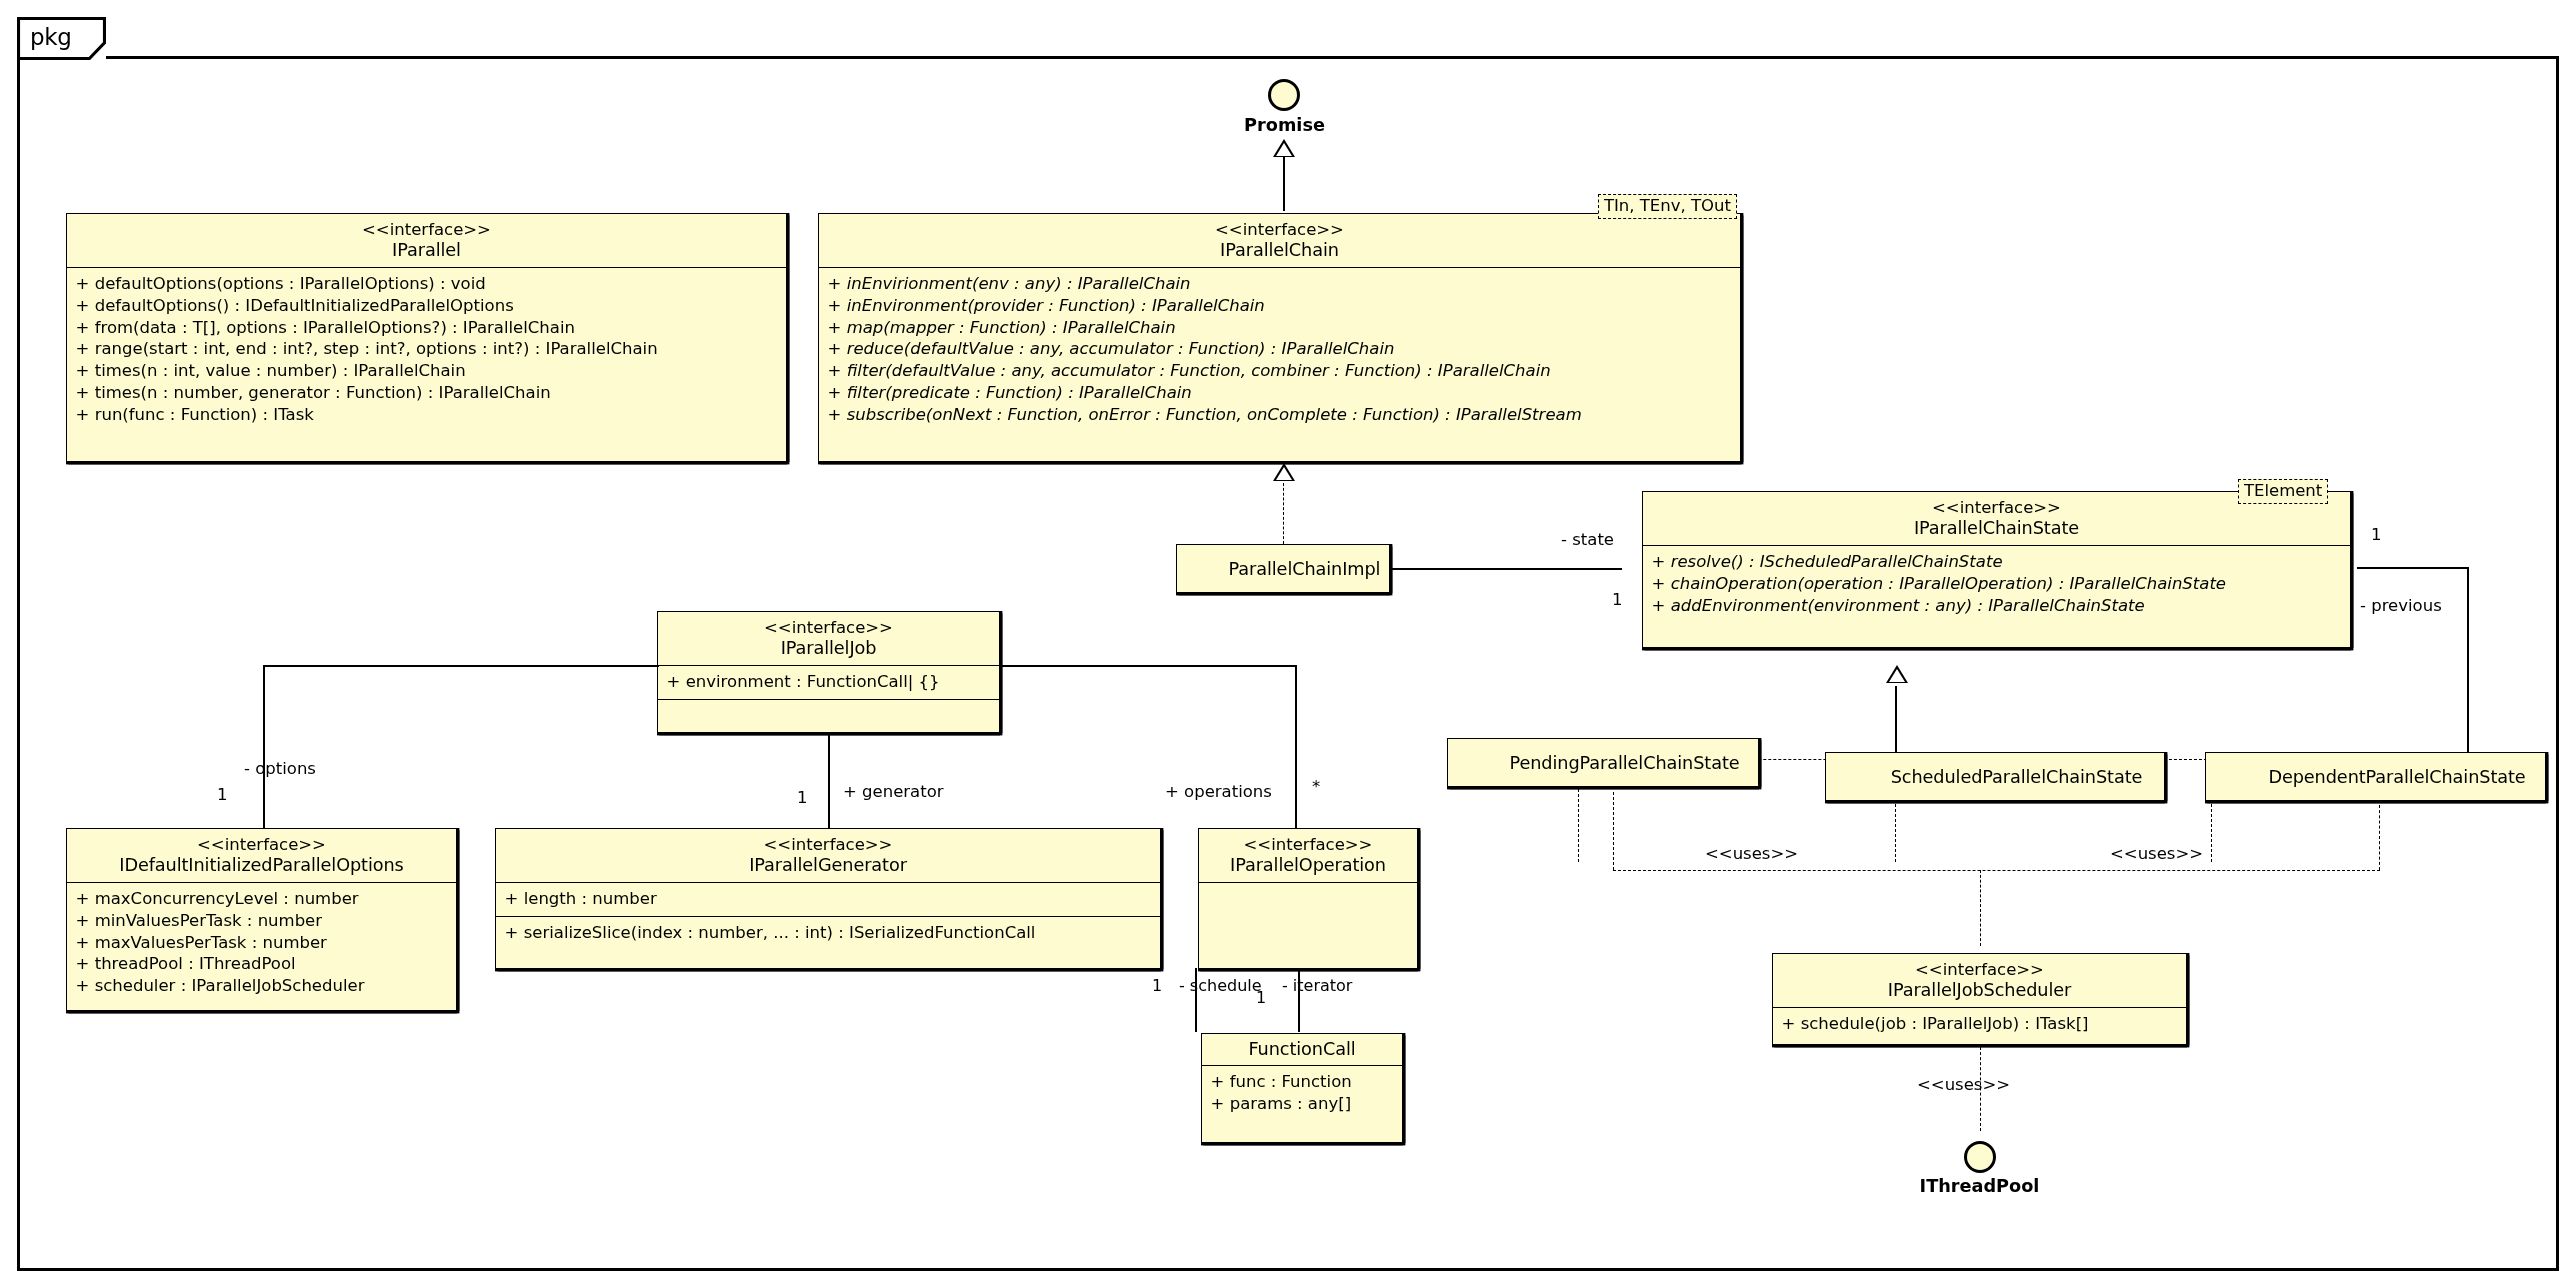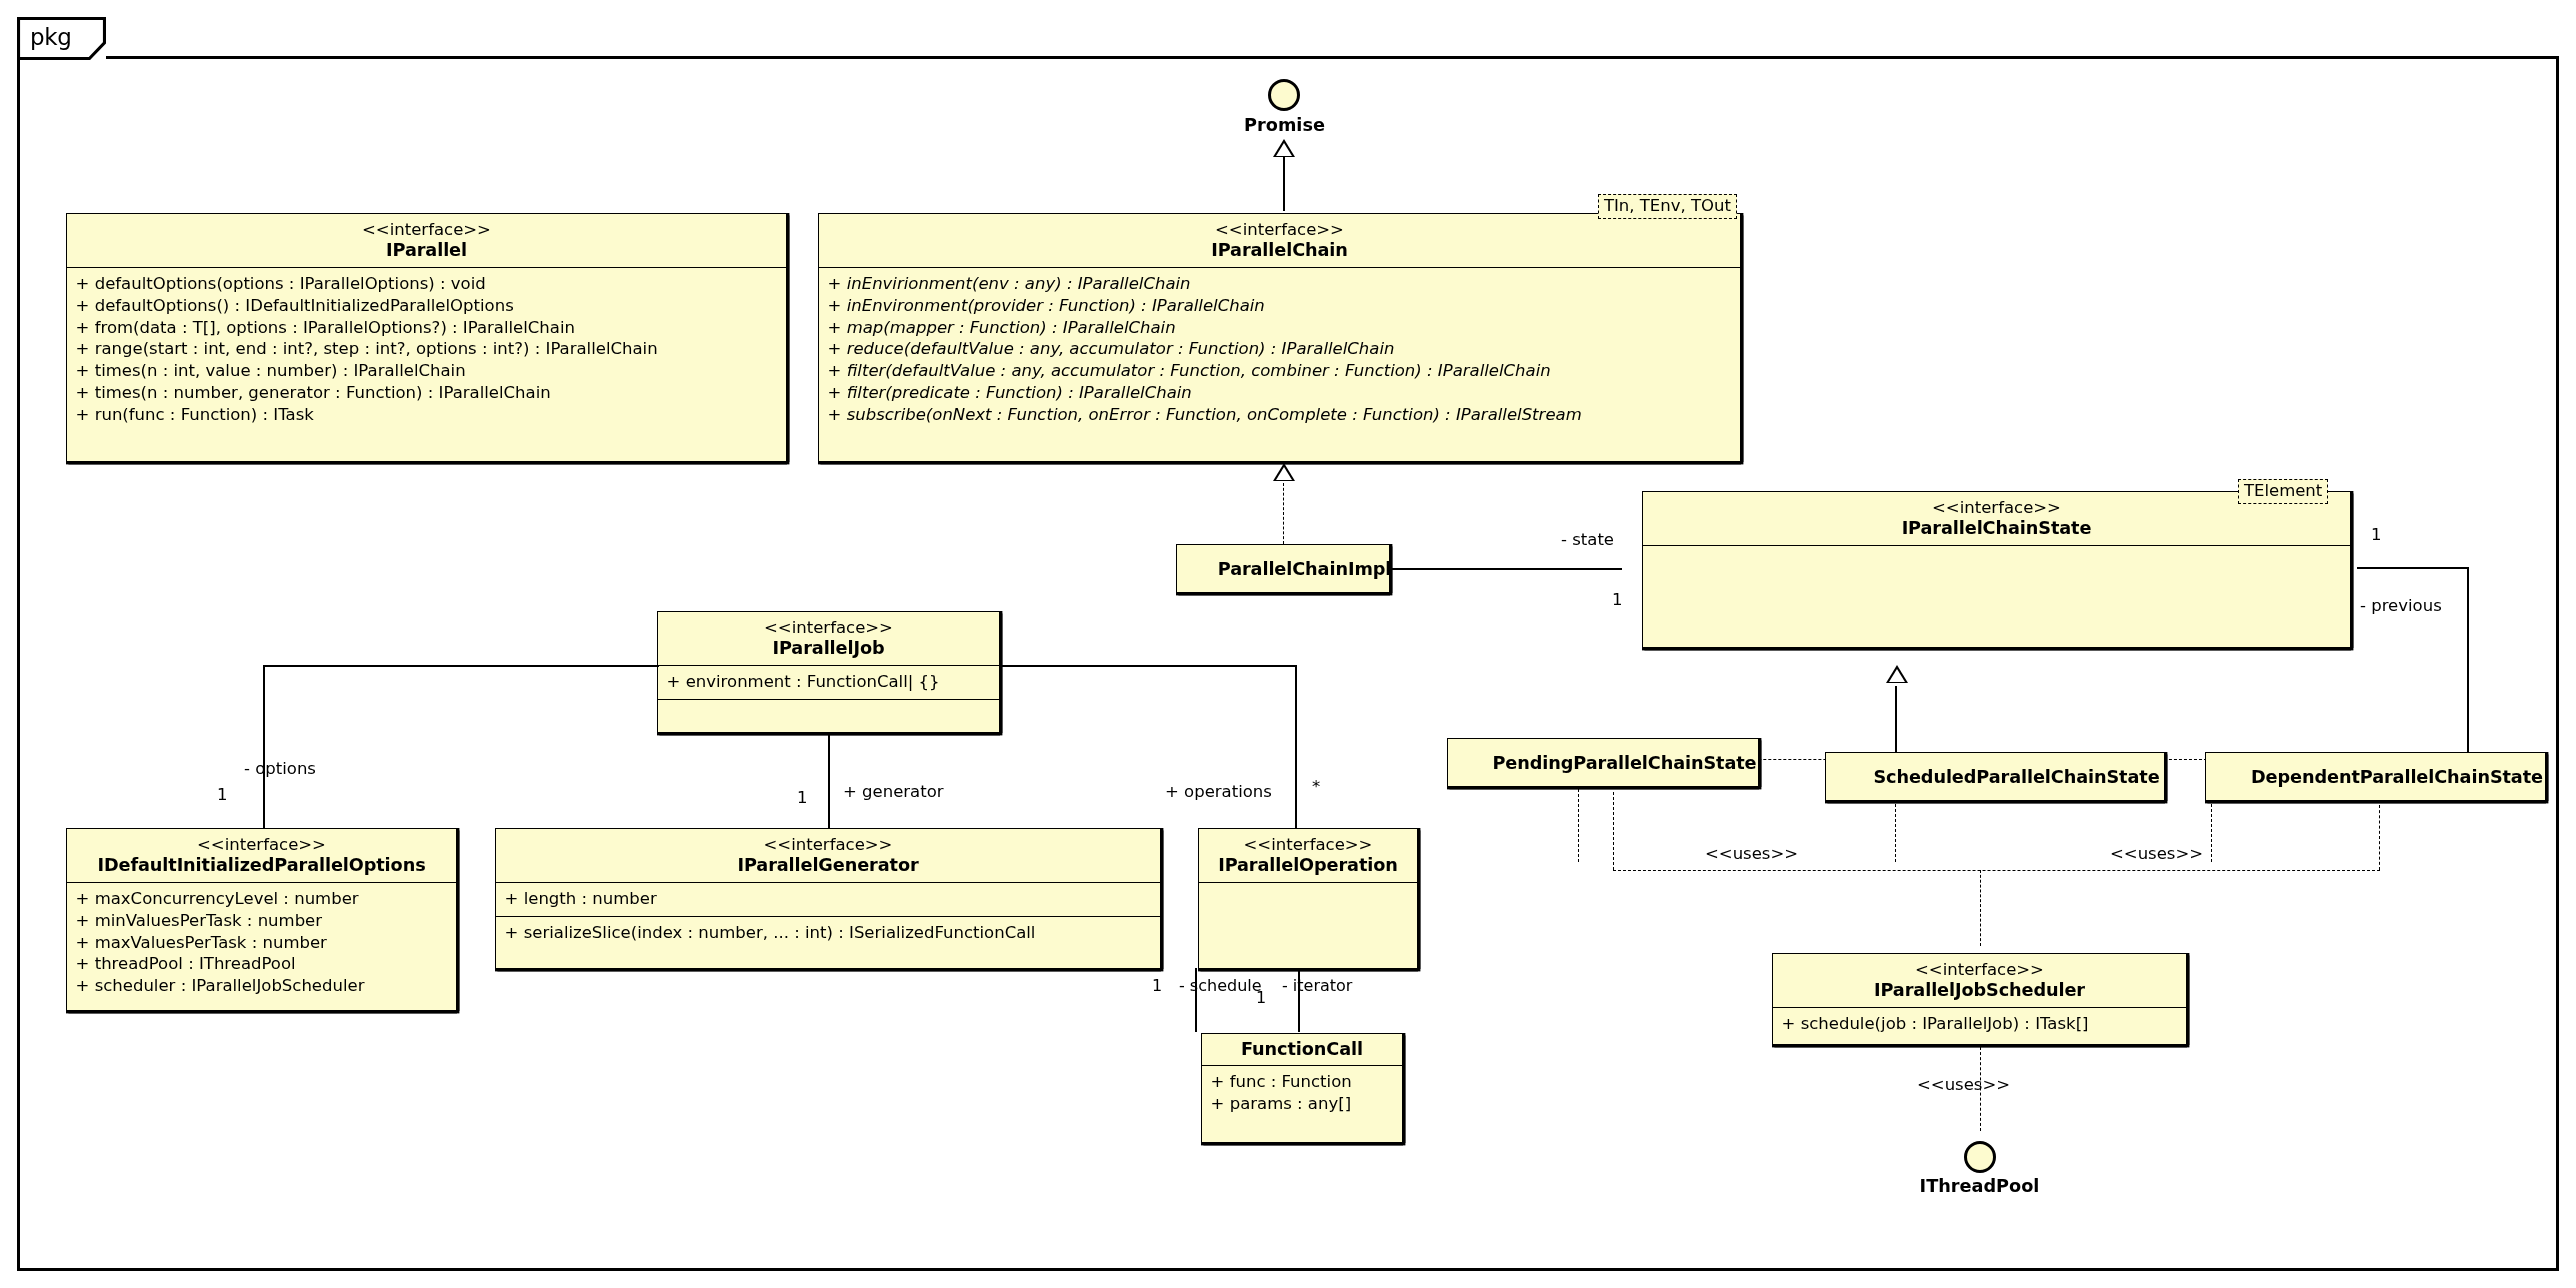--- a/index.html
+++ b/index.html
@@ -66,21 +66,21 @@
     text-align: center;
     line-height: 1.18;
   }
   .cls .stereo {
     font-size: 16.5px;
     color: #000;
     white-space: nowrap;
   }
   .cls .cname {
     font-size: 17.7px;
-    font-weight: bold;
+    font-weight: normal;
     color: #000;
     white-space: nowrap;
     letter-spacing: -0.1px;
   }
   .cls .sep {
     height: 0;
     border-top: 1.2px solid #000;
   }
   .cls .compartment {
     padding: 5.5px 8.6px 6.1px 8.6px;
@@ -261,20 +261,25 @@
   <div class="arrow-right" style="left:1619px; top:556px;"></div>
   <div class="edge-label" style="left:1561px; top:530px;">- state</div>
   <div class="edge-label" style="left:1612px; top:590px;">1</div>
 
   <div class="cls italic" id="iparallelchainstate" style="left:1642px; top:491px; width:709px; height:157px;">
     <div class="hdr">
       <div class="stereo" style="font-style:normal;">&lt;&lt;interface&gt;&gt;</div>
       <div class="cname" style="font-style:normal;">IParallelChainState</div>
     </div>
     <div class="sep"></div>
+    <div class="compartment">
+      <div class="mem">+ resolve() : IScheduledParallelChainState</div>
+      <div class="mem">+ chainOperation(operation : IParallelOperation) : IParallelChainState</div>
+      <div class="mem">+ addEnvironment(environment : any) : IParallelChainState</div>
+    </div>
   </div>
   <div class="tparam" style="left:2238px; top:479px;">TElement</div>
 
   <div class="ln h" style="left:2357px; top:567px; width:111px;"></div>
   <div class="ln v" style="left:2467px; top:567px; height:185px;"></div>
   <div class="arrow-left" style="left:2352px; top:555px;"></div>
   <div class="edge-label" style="left:2371px; top:525px;">1</div>
   <div class="edge-label" style="left:2360px; top:596px;">- previous</div>
 
   <div class="ln v" style="left:1895px; top:686px; height:73px;"></div>

